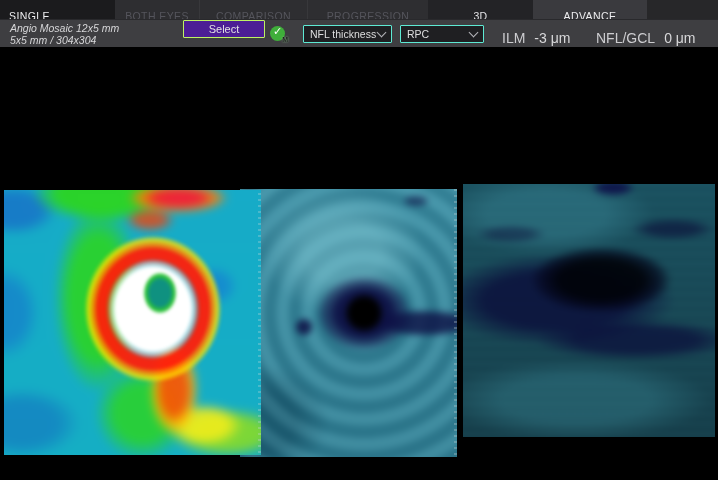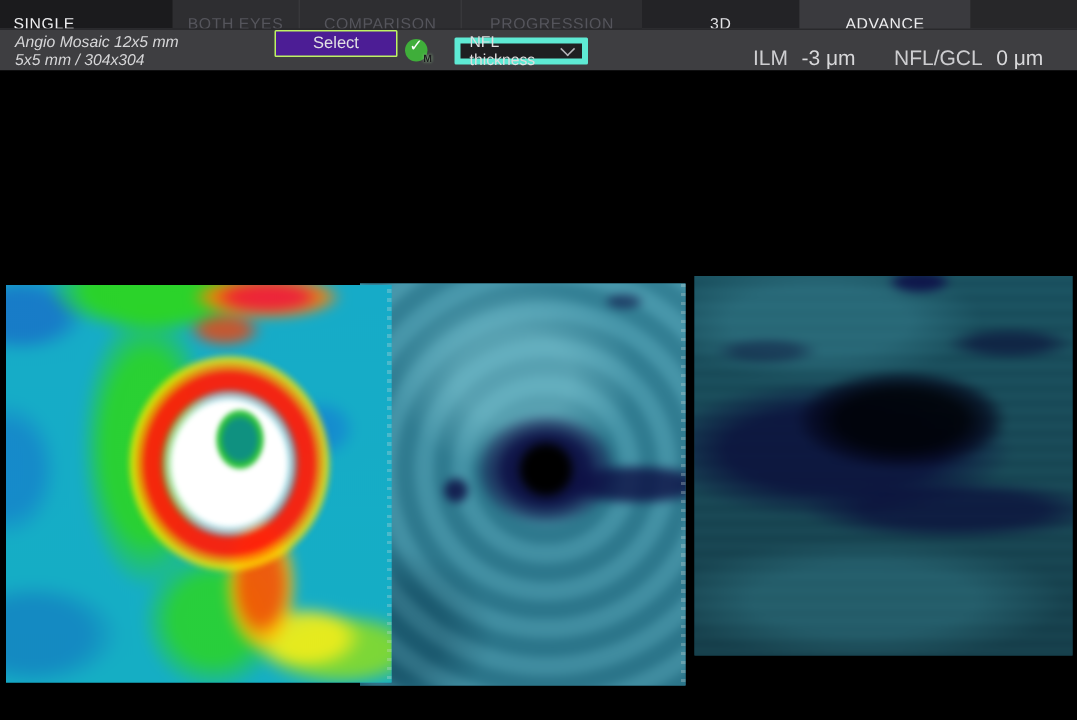--- a/index.html
+++ b/index.html
@@ -29,21 +29,21 @@
               background:#4c1d95;border:1px solid #bef264;color:#e1e1e3;
               font-family:inherit;font-size:11px;padding:0;border-radius:1px;}
   .mosaic-icon{position:absolute;left:270px;top:6px;width:15px;height:15px;
                background:#3fae3a;border-radius:50%;}
   .mosaic-icon .check{position:absolute;left:0;top:-2px;width:15px;height:15px;
                color:#fff;font-size:11px;line-height:15px;text-align:center;}
   .mosaic-icon .check::before{content:"\2713";}
   .mosaic-icon .mletter{position:absolute;right:-3px;bottom:-2px;color:#1c1c1e;
                font-size:7px;font-weight:bold;text-shadow:0 0 2px #9fd69b;}
   .dropdown{position:absolute;top:5px;height:18px;background:#1f1f22;
-            border:4px solid #5eead4;color:#dededf;font-size:10.5px;
+            border:1px solid #5eead4;color:#dededf;font-size:10.5px;
             display:flex;align-items:center;padding:0 6px;box-sizing:border-box;
             justify-content:space-between;border-radius:1px;}
   .dd1{left:303px;width:89px;}
   .dd2{left:400px;width:84px;}
   .chev{width:6px;height:6px;border-right:1.4px solid #b5b5ba;
         border-bottom:1.4px solid #b5b5ba;transform:rotate(45deg);margin-top:-3px;}
   .boundary{position:absolute;top:4px;height:28px;line-height:28px;font-size:14px;color:#cdcdd0;}
   .b1{left:502px;}
   .b2{left:596px;}
   .boundary .bvalue{margin-left:9px;color:#d8d8da;}
@@ -129,20 +129,24 @@
     <div class="mosaic-icon">
       <span class="check"></span>
       <span class="mletter">M</span>
     </div>
 
     <div class="dropdown dd1">
       <span>NFL thickness</span>
       <span class="chev"></span>
     </div>
 
+    <div class="dropdown dd2">
+      <span>RPC</span>
+      <span class="chev"></span>
+    </div>
 
     <div class="boundary b1">
       <span class="blabel">ILM</span><span class="bvalue">-3 μm</span>
     </div>
 
     <div class="boundary b2">
       <span class="blabel">NFL/GCL</span><span class="bvalue">0 μm</span>
     </div>
   </div>
 

